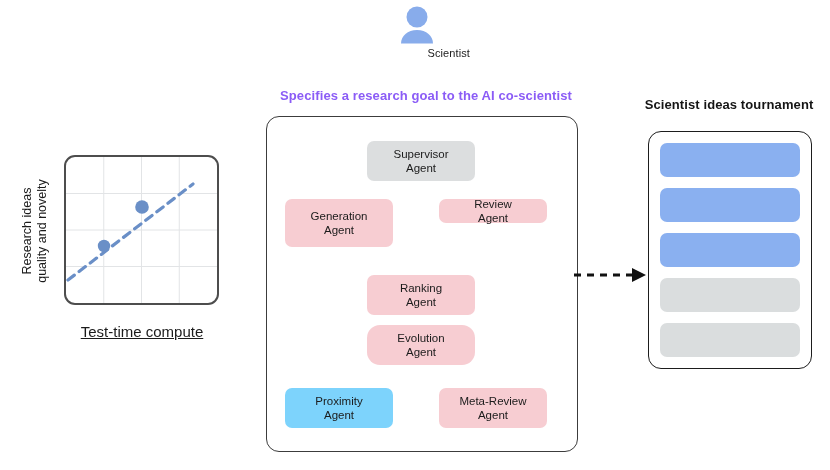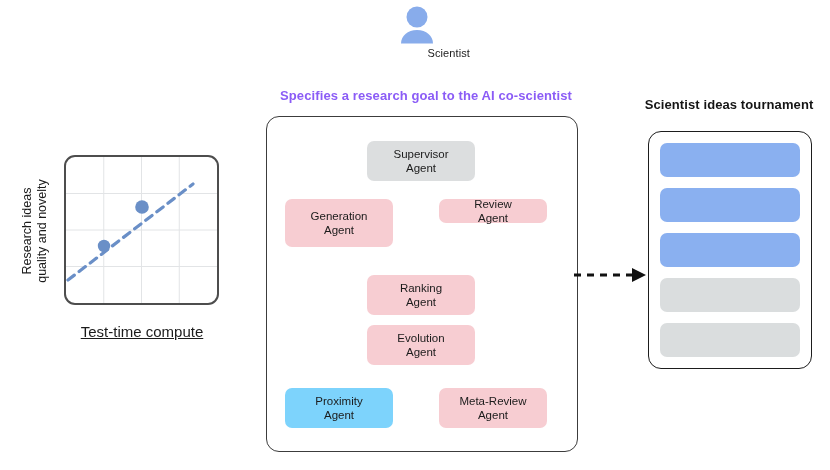--- a/index.html
+++ b/index.html
@@ -216,21 +216,21 @@
     </span>
   </div>
 
   <div class="agent" style="left:100px; top:146px; width:108px; height:40px; background:#F7CDD2;margin-top:12px;">
     <span>
       <span>Ranking</span><br>
       <span>Agent</span>
     </span>
   </div>
 
-  <div class="agent" style="left:100px; top:208px; width:108px; height:40px; background:#F7CDD2;">
+  <div class="agent" style="left:100px; top:208px; width:108px; height:40px; background:#F7CDD2;border-radius:13px;">
     <span>
       <span>Evolution</span><br>
       <span>Agent</span>
     </span>
   </div>
 
   <div class="agent" style="left:18px; top:271px; width:108px; height:40px; background:#7dd3fc;">
     <span>
       <span>Proximity</span><br>
       <span>Agent</span>

